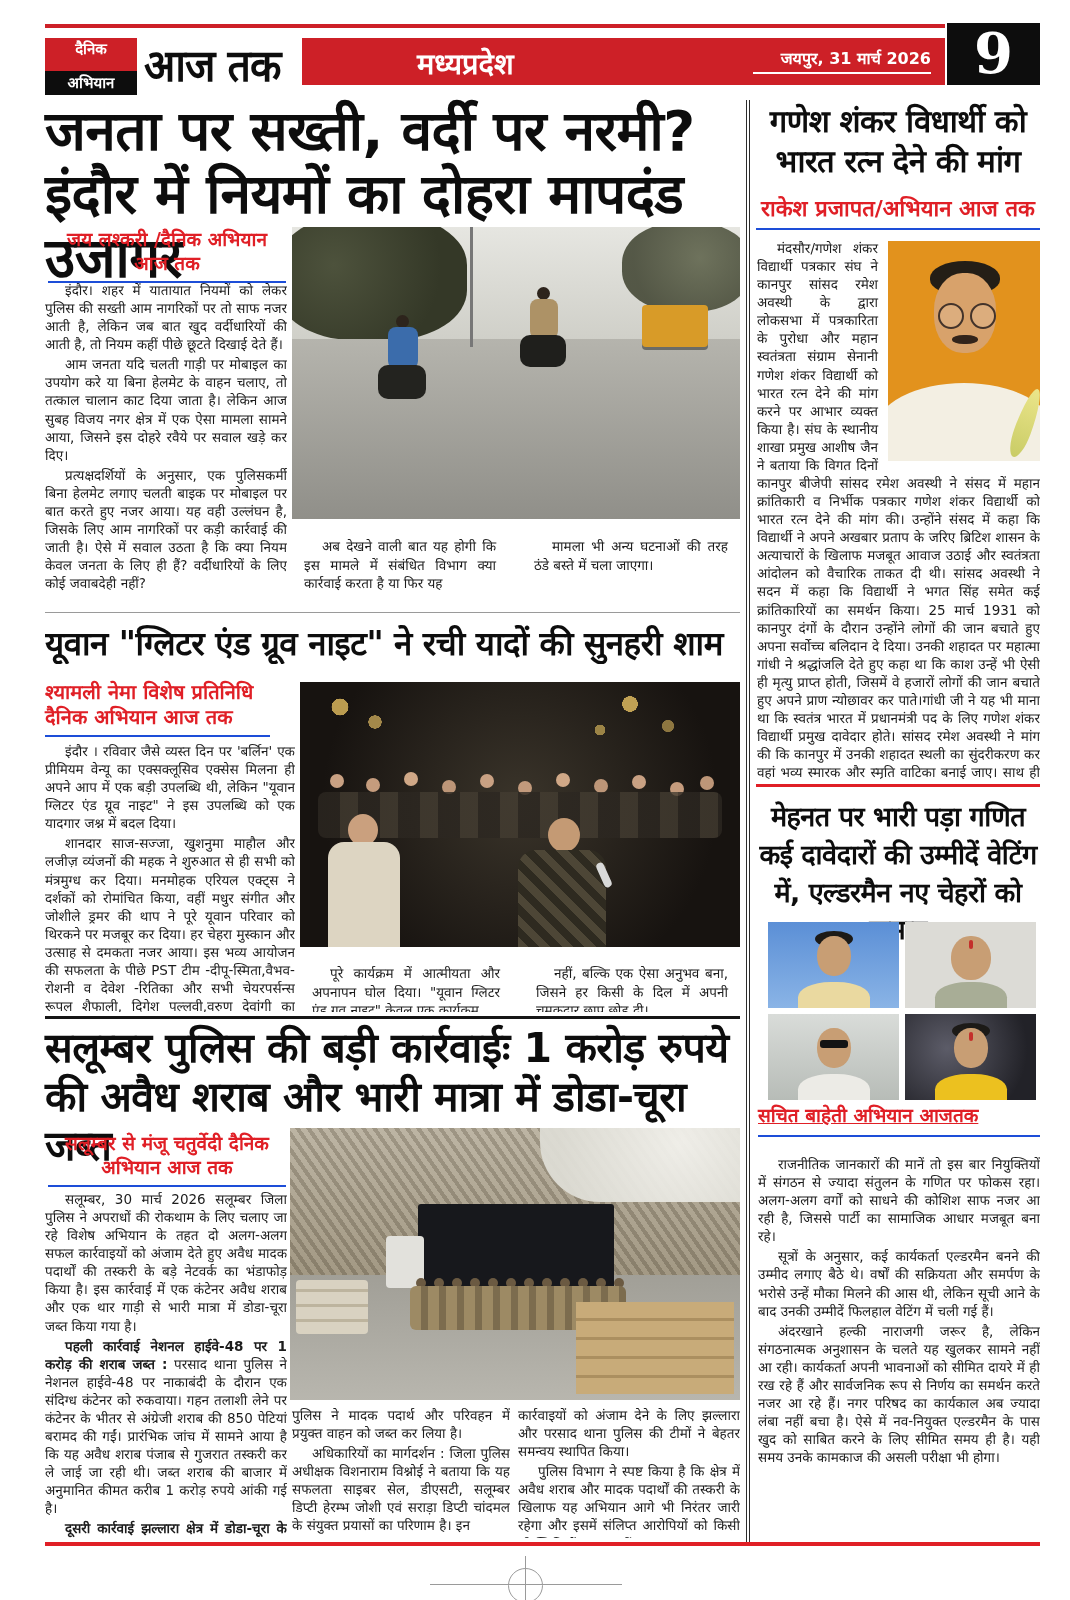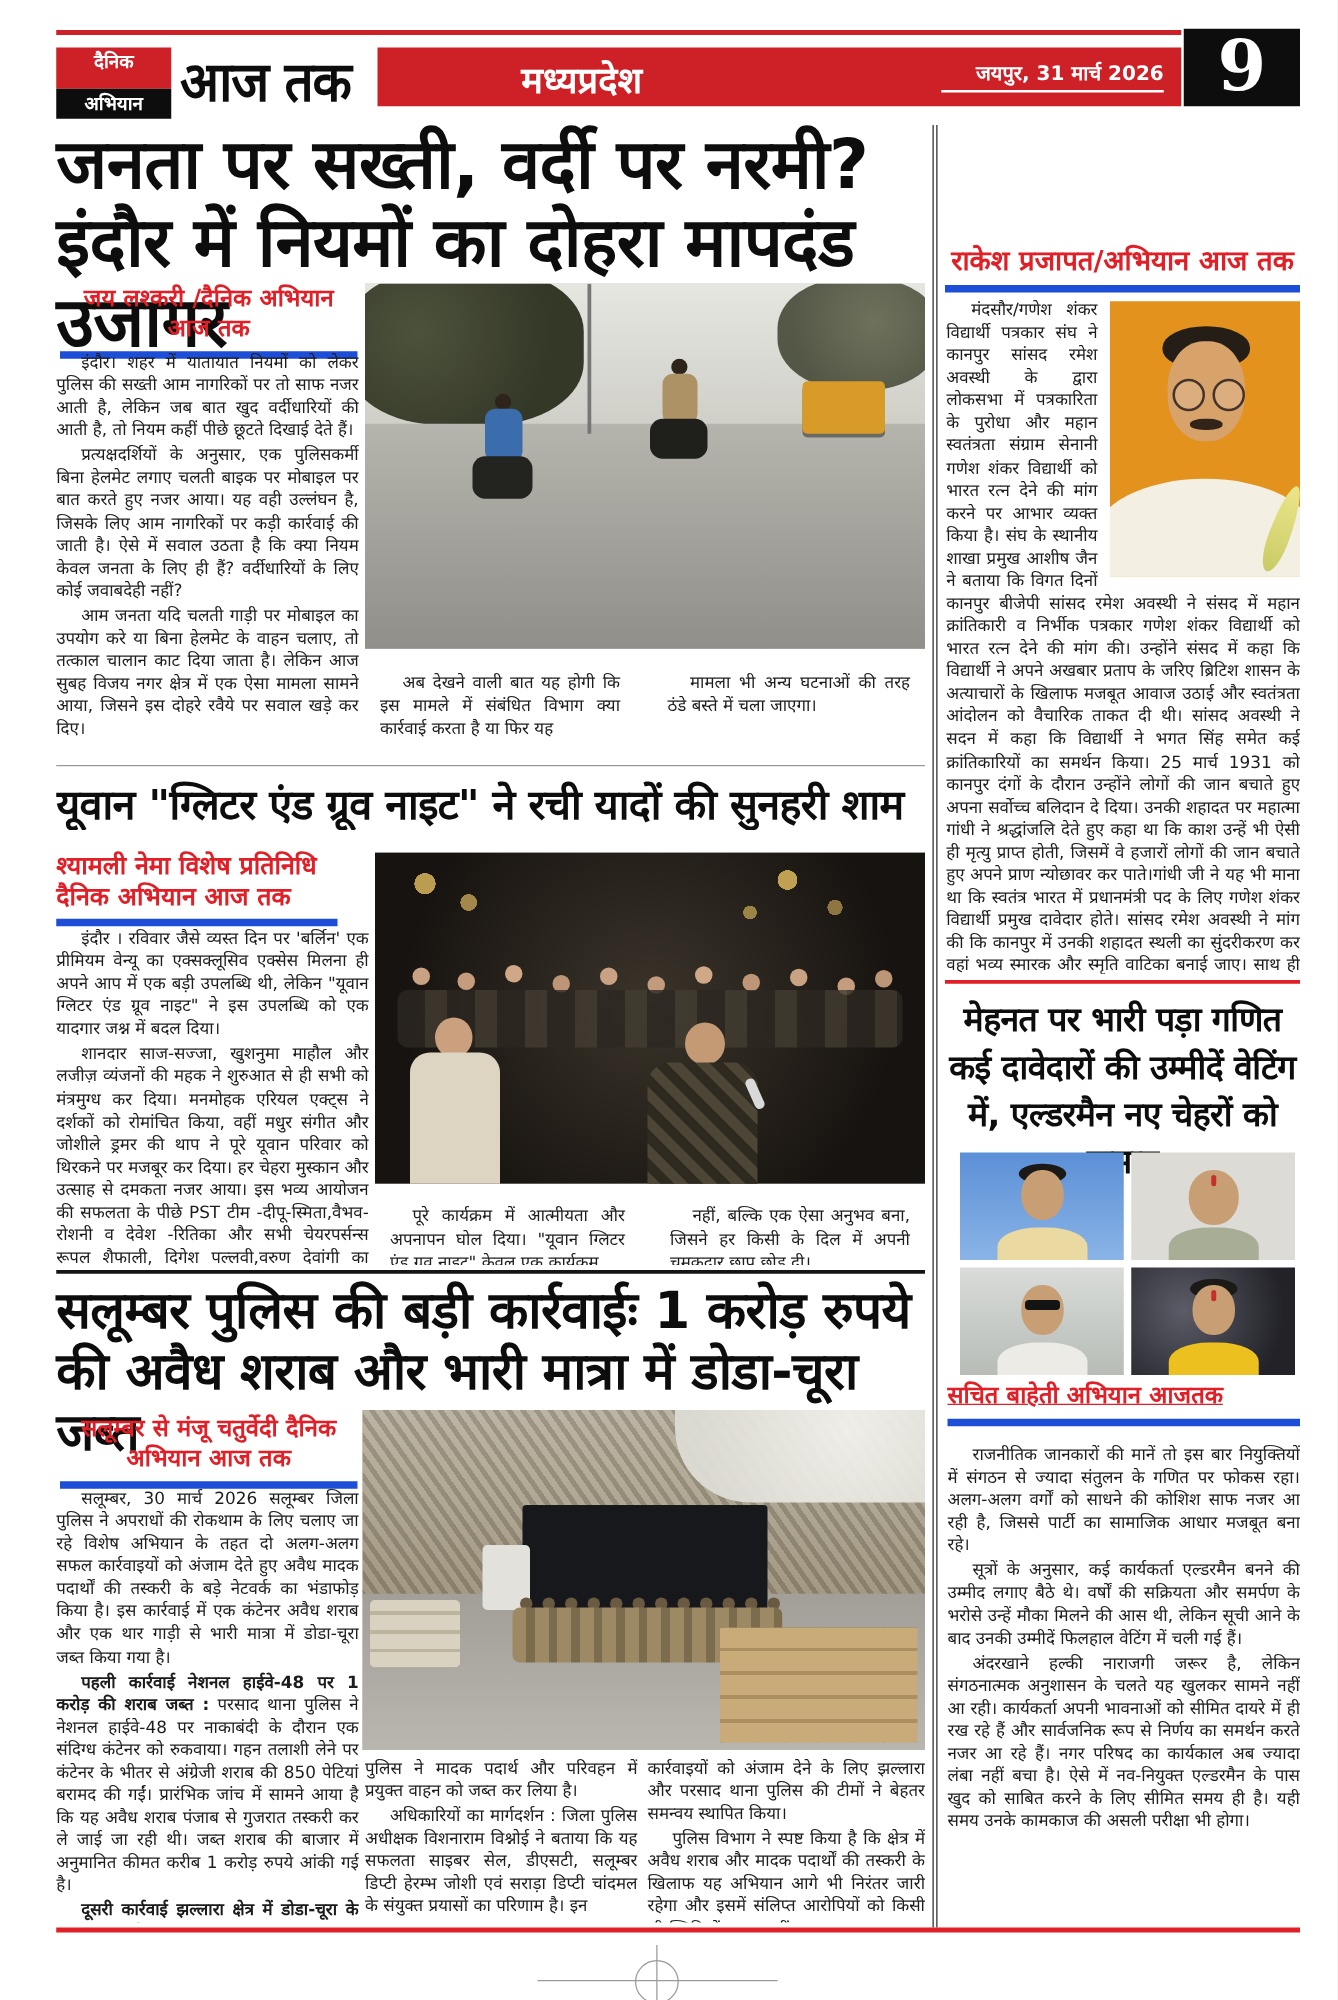--- a/index.html
+++ b/index.html
@@ -25,21 +25,21 @@
   .sep-black{position:absolute;left:45px;top:1016px;width:695px;height:3px;background:#151515;}
   .sep-red-a{position:absolute;left:756px;top:784px;width:284px;height:3px;background:#e01f26;}
   .sep-red-bottom{position:absolute;left:45px;top:1542px;width:995px;height:4px;background:#e01f26;}
   
   .headline{position:absolute;font-weight:900;color:#0d0d0d;letter-spacing:-0.5px;}
   .h-traffic{left:45px;top:100px;width:700px;font-size:55px;line-height:1.15;}
   .h-yuvaan{left:45px;top:624px;width:700px;font-size:33px;line-height:1.2;white-space:nowrap;overflow:hidden;}
   .h-salumbar{left:45px;top:1024px;width:700px;font-size:41px;line-height:1.2;}
   .h-vidyarthi{left:756px;top:102px;width:284px;font-size:31px;line-height:1.28;text-align:center;}
   .h-alderman{left:758px;top:798px;width:280px;font-size:27px;line-height:1.4;text-align:center;}
-  .byline{position:absolute;color:#e01f26;font-weight:bold;border-bottom:6px solid #1d4ed8;}
+  .byline{position:absolute;color:#e01f26;font-weight:bold;border-bottom:2px solid #1d4ed8;}
   .b-traffic{left:48px;top:228px;width:238px;font-size:19px;line-height:1.25;text-align:center;padding-bottom:5px;}
   .b-vidyarthi{left:756px;top:192px;width:284px;font-size:22px;text-align:center;padding-bottom:6px;}
   .b-yuvaan{left:45px;top:680px;width:225px;font-size:20px;line-height:1.25;padding-bottom:5px;}
   .b-alderman{left:758px;top:1102px;width:282px;font-size:19px;padding-bottom:7px;text-decoration:underline;}
   .b-salumbar{left:48px;top:1132px;width:238px;font-size:19px;line-height:1.25;text-align:center;padding-bottom:5px;}
   .bodytext{position:absolute;font-size:13.5px;line-height:1.34;text-align:justify;color:#1c1c1c;overflow:hidden;}
   .bodytext p{margin:0 0 2px 0;text-indent:20px;}
   .t-body{left:45px;top:281px;width:242px;height:312px;}
   .v-body-box{left:757px;top:239px;width:283px;height:540px;}
   .y-body{left:45px;top:742px;width:250px;height:270px;}
@@ -153,22 +153,22 @@
     <div class="date-underline"></div>
   </div>
   <div class="pagenum">9</div>
 
   <div class="vdivider"></div>
 
   <div class="headline h-traffic">जनता पर सख्ती, वर्दी पर नरमी? इंदौर में नियमों का दोहरा मापदंड उजागर</div>
   <div class="byline b-traffic">जय लश्करी /दैनिक अभियान आज तक</div>
   <div class="bodytext t-body">
     <p>इंदौर। शहर में यातायात नियमों को लेकर पुलिस की सख्ती आम नागरिकों पर तो साफ नजर आती है, लेकिन जब बात खुद वर्दीधारियों की आती है, तो नियम कहीं पीछे छूटते दिखाई देते हैं।</p>
+    <p>आम जनता यदि चलती गाड़ी पर मोबाइल का उपयोग करे या बिना हेलमेट के वाहन चलाए, तो तत्काल चालान काट दिया जाता है। लेकिन आज सुबह विजय नगर क्षेत्र में एक ऐसा मामला सामने आया, जिसने इस दोहरे रवैये पर सवाल खड़े कर दिए।</p>
     <p>प्रत्यक्षदर्शियों के अनुसार, एक पुलिसकर्मी बिना हेलमेट लगाए चलती बाइक पर मोबाइल पर बात करते हुए नजर आया। यह वही उल्लंघन है, जिसके लिए आम नागरिकों पर कड़ी कार्रवाई की जाती है। ऐसे में सवाल उठता है कि क्या नियम केवल जनता के लिए ही हैं? वर्दीधारियों के लिए कोई जवाबदेही नहीं?</p>
-    <p>आम जनता यदि चलती गाड़ी पर मोबाइल का उपयोग करे या बिना हेलमेट के वाहन चलाए, तो तत्काल चालान काट दिया जाता है। लेकिन आज सुबह विजय नगर क्षेत्र में एक ऐसा मामला सामने आया, जिसने इस दोहरे रवैये पर सवाल खड़े कर दिए।</p>
 
   </div>
   <div class="photo ph-traffic">
     <div class="abs t-sky"></div>
     <div class="abs t-trees"></div>
     <div class="abs t-trees2"></div>
     <div class="abs t-road"></div>
     <div class="abs t-truck"></div>
     <div class="abs t-pole"></div>
     <div class="abs t-head t-head1"></div>
@@ -239,20 +239,21 @@
   </div>
   <div class="bodytext s-body-m">
     <p style="text-indent:0;">पुलिस ने मादक पदार्थ और परिवहन में प्रयुक्त वाहन को जब्त कर लिया है।</p>
     <p>अधिकारियों का मार्गदर्शन : जिला पुलिस अधीक्षक विशनाराम विश्नोई ने बताया कि यह सफलता साइबर सेल, डीएसटी, सलूम्बर डिप्टी हेरम्भ जोशी एवं सराड़ा डिप्टी चांदमल के संयुक्त प्रयासों का परिणाम है। इन</p>
   </div>
   <div class="bodytext s-body-r">
     <p style="text-indent:0;">कार्रवाइयों को अंजाम देने के लिए झल्लारा और परसाद थाना पुलिस की टीमों ने बेहतर समन्वय स्थापित किया।</p>
     <p>पुलिस विभाग ने स्पष्ट किया है कि क्षेत्र में अवैध शराब और मादक पदार्थों की तस्करी के खिलाफ यह अभियान आगे भी निरंतर जारी रहेगा और इसमें संलिप्त आरोपियों को किसी भी स्थिति में बख्शा नहीं जाएगा।</p>
   </div>
 
+  <div class="headline h-vidyarthi">गणेश शंकर विधार्थी को भारत रत्न देने की मांग</div>
   <div class="byline b-vidyarthi">राकेश प्रजापत/अभियान आज तक</div>
   <div class="bodytext v-body-box">
     <div class="v-photo">
       <div class="v-torso"></div>
       <div class="v-hair"></div>
       <div class="v-head"></div>
       <div class="v-glass v-g1"></div>
       <div class="v-glass v-g2"></div>
       <div class="v-mustache"></div>
       <div class="v-quill"></div>

